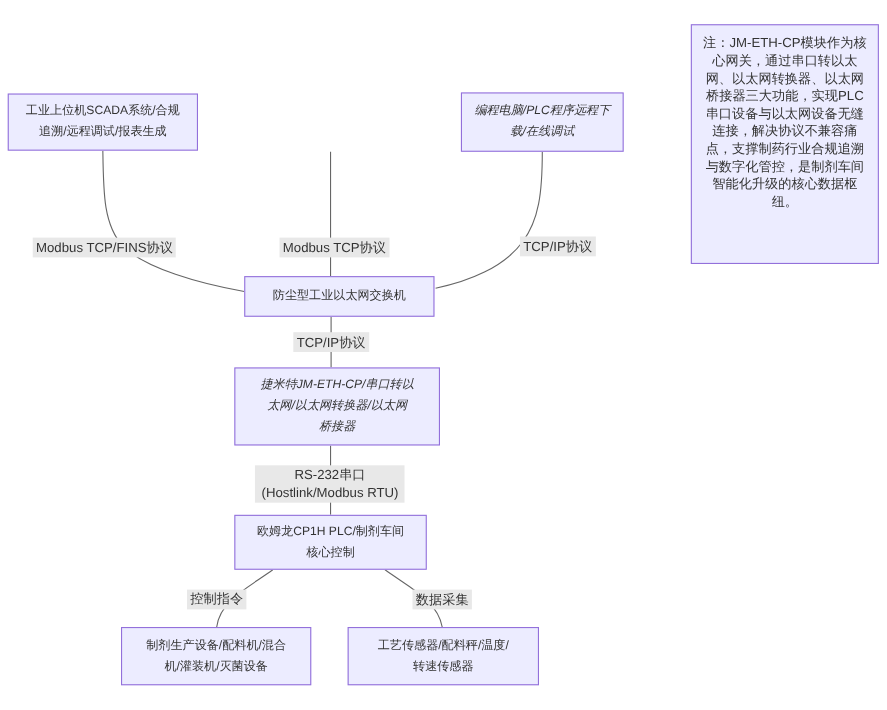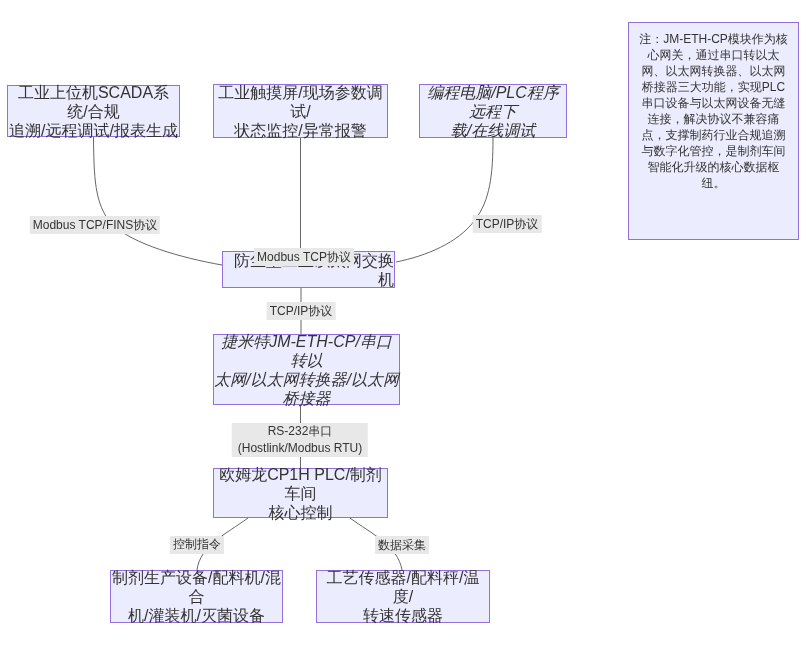--- a/index.html
+++ b/index.html
@@ -24,21 +24,21 @@
     fill: none;
     stroke: #666666;
     stroke-width: 1px;
   }
   .node {
     position: absolute;
     box-sizing: border-box;
     background: #ECECFF;
     border: 1px solid #9370DB;
     color: #333333;
-    font-size: 16px;
+    font-size: 11px;
     line-height: 19px;
     display: flex;
     align-items: center;
     justify-content: center;
     text-align: center;
     white-space: pre-line;
   }
   .edge-label {
     position: absolute;
     transform: translate(-50%, -50%);
@@ -81,22 +81,20 @@
     <path d="M 493 138 C 493 175, 490 200, 475 220 C 458 243, 426 256, 396 262"></path>
     <path d="M 301 288 L 301 334"></path>
     <path d="M 300.5 405 L 300.5 468"></path>
     <path d="M 248 518 C 226 534, 200 546, 197 570"></path>
     <path d="M 350 518 C 372 534, 398 546, 402 570"></path>
   </svg>
 
   <div class="node" style="left:7px; top:85px; width:173px; height:52px;">工业上位机SCADA系统/合规
 追溯/远程调试/报表生成</div>
 
-  <div class="node" style="left:213px; top:84px; width:175px; height:54px;">工业触摸屏/现场参数调试/
-状态监控/异常报警</div>
 
   <div class="node" style="left:419px; top:84px; width:148px; height:54px;font-style:italic;">编程电脑/PLC程序远程下
 载/在线调试</div>
 
   <div class="node" style="left:222px; top:251px; width:173px; height:37px;text-align:right;">防尘型工业以太网交换机</div>
 
   <div class="node" style="left:213px; top:334px; width:187px; height:71px;font-style:italic;">捷米特JM-ETH-CP/串口转以
 太网/以太网转换器/以太网
 桥接器</div>
 
@@ -104,21 +102,21 @@
 核心控制</div>
 
   <div class="node" style="left:110px; top:570px; width:173px; height:53px;">制剂生产设备/配料机/混合
 机/灌装机/灭菌设备</div>
 
   <div class="node" style="left:316px; top:570px; width:174px; height:53px;">工艺传感器/配料秤/温度/
 转速传感器</div>
 
   <div class="edge-label" style="left:95px; top:225px;">Modbus TCP/FINS协议</div>
 
-  <div class="edge-label" style="left:304px; top:225px;margin-top:32px;">Modbus TCP协议</div>
+  <div class="edge-label" style="left:304px; top:225px;">Modbus TCP协议</div>
 
   <div class="edge-label" style="left:507px; top:224px;">TCP/IP协议</div>
 
   <div class="edge-label" style="left:301px; top:311px;">TCP/IP协议</div>
 
   <div class="edge-label two-line" style="left:300px; top:440px;">RS-232串口
 (Hostlink/Modbus RTU)</div>
 
   <div class="edge-label" style="left:197px; top:545px;font-family:Liberation Mono, monospace;">控制指令</div>
 

